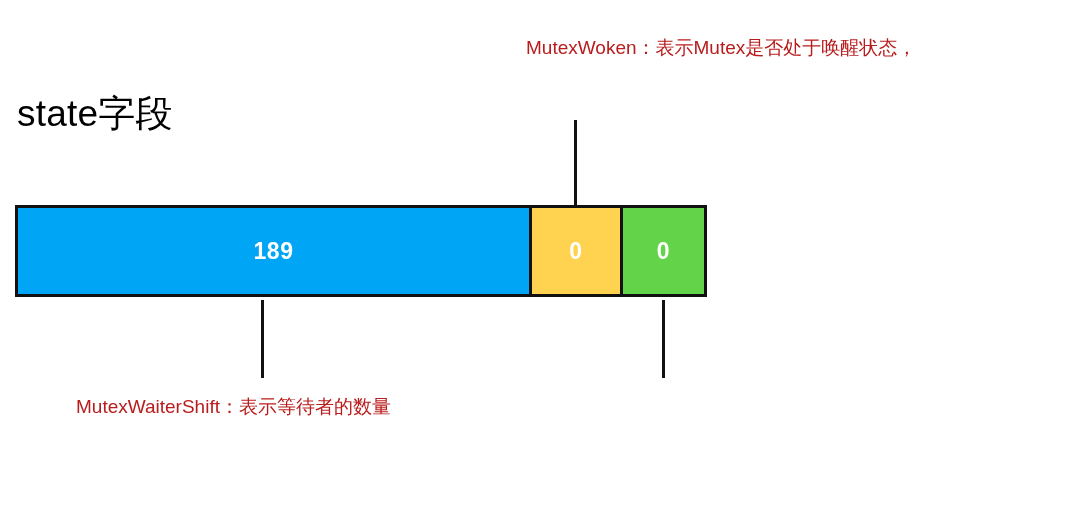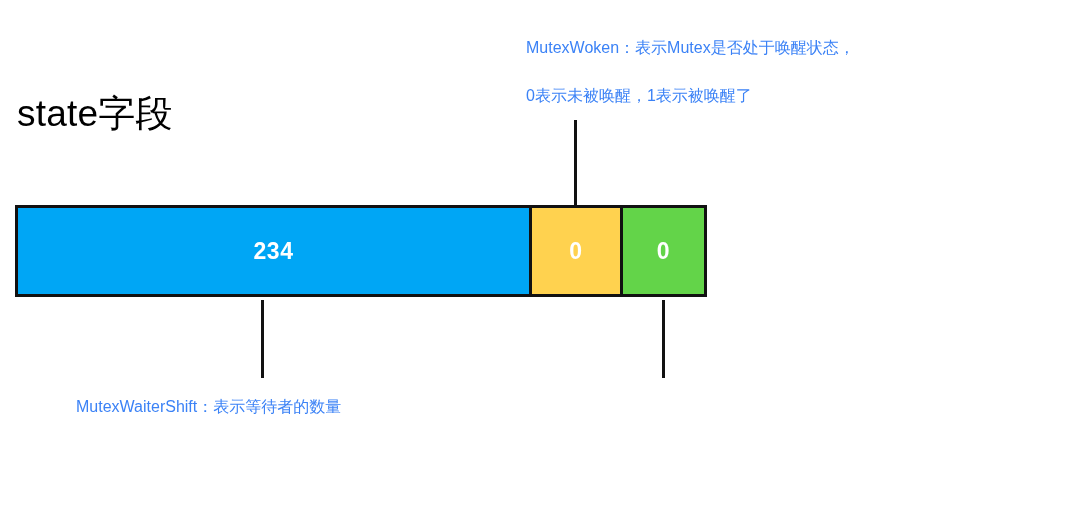--- a/index.html
+++ b/index.html
@@ -95,24 +95,24 @@
   }
   .leader-locked {
     left: 662px;
     top: 300px;
     height: 78px;
   }
 
   
   .annotation {
     position: absolute;
-    font-size: 16px;
+    font-size: 19px;
     line-height: 48px;
     font-weight: 400;
-    color: #3b82f6;
+    color: #b91c1c;
     white-space: nowrap;
   }
   .annotation .ann-line {
     display: block;
   }
   .ann-woken {
     left: 526px;
     top: 24px;
   }
   .ann-waiters {
@@ -127,37 +127,36 @@
 </style>
 </head>
 <body>
 
 <div class="canvas">
 
   <div class="diagram-title">state字段</div>
 
   <div class="bitfield">
     <div class="segment seg-waiters" style="background:#00A6F5;">
-      <span class="segment-value">234</span>
+      <span class="segment-value">189</span>
     </div>
     <div class="segment seg-woken" style="background:#FFD24F;">
       <span class="segment-value">0</span>
     </div>
     <div class="segment seg-locked" style="background:#63D449;">
       <span class="segment-value">0</span>
     </div>
   </div>
 
   <div class="leader leader-woken"></div>
   <div class="leader leader-waiters"></div>
   <div class="leader leader-locked"></div>
 
   <div class="annotation ann-woken">
     <span class="ann-line">MutexWoken：表示Mutex是否处于唤醒状态，</span>
-    <span class="ann-line">0表示未被唤醒，1表示被唤醒了</span>
   </div>
 
   <div class="annotation ann-waiters">
     <span class="ann-line">MutexWaiterShift：表示等待者的数量</span>
   </div>
 
 
 </div>
 
 </body></html>

